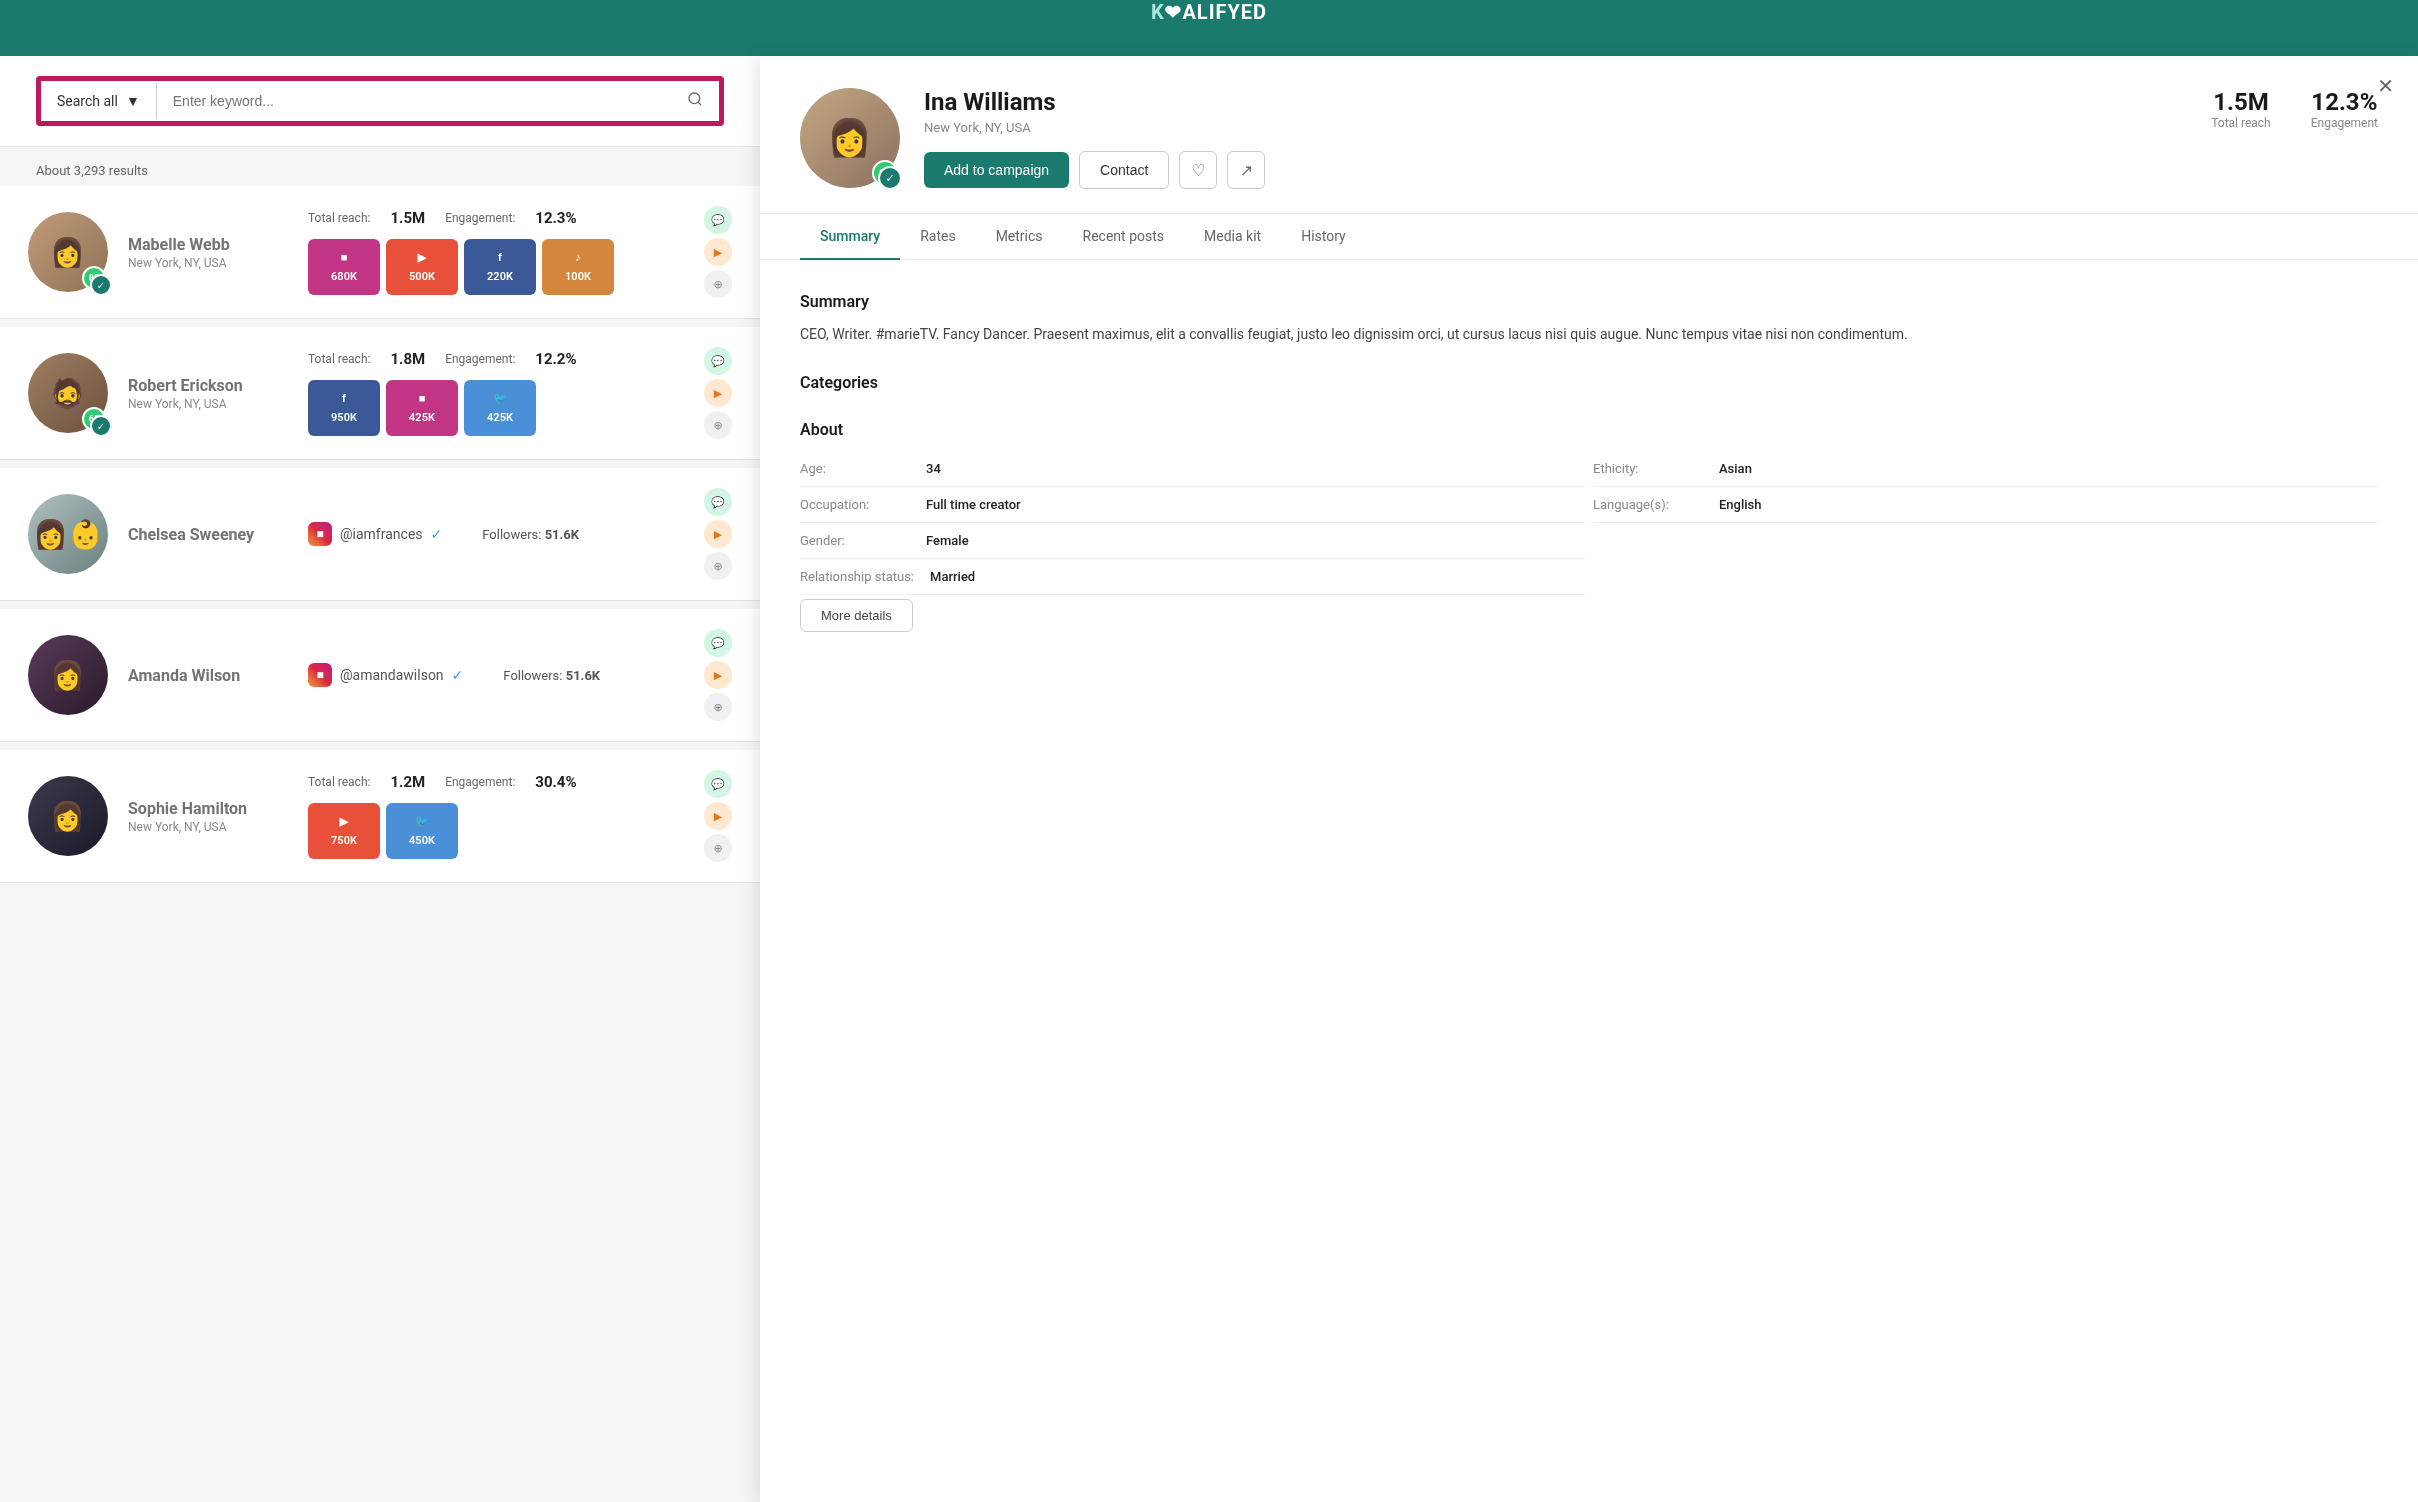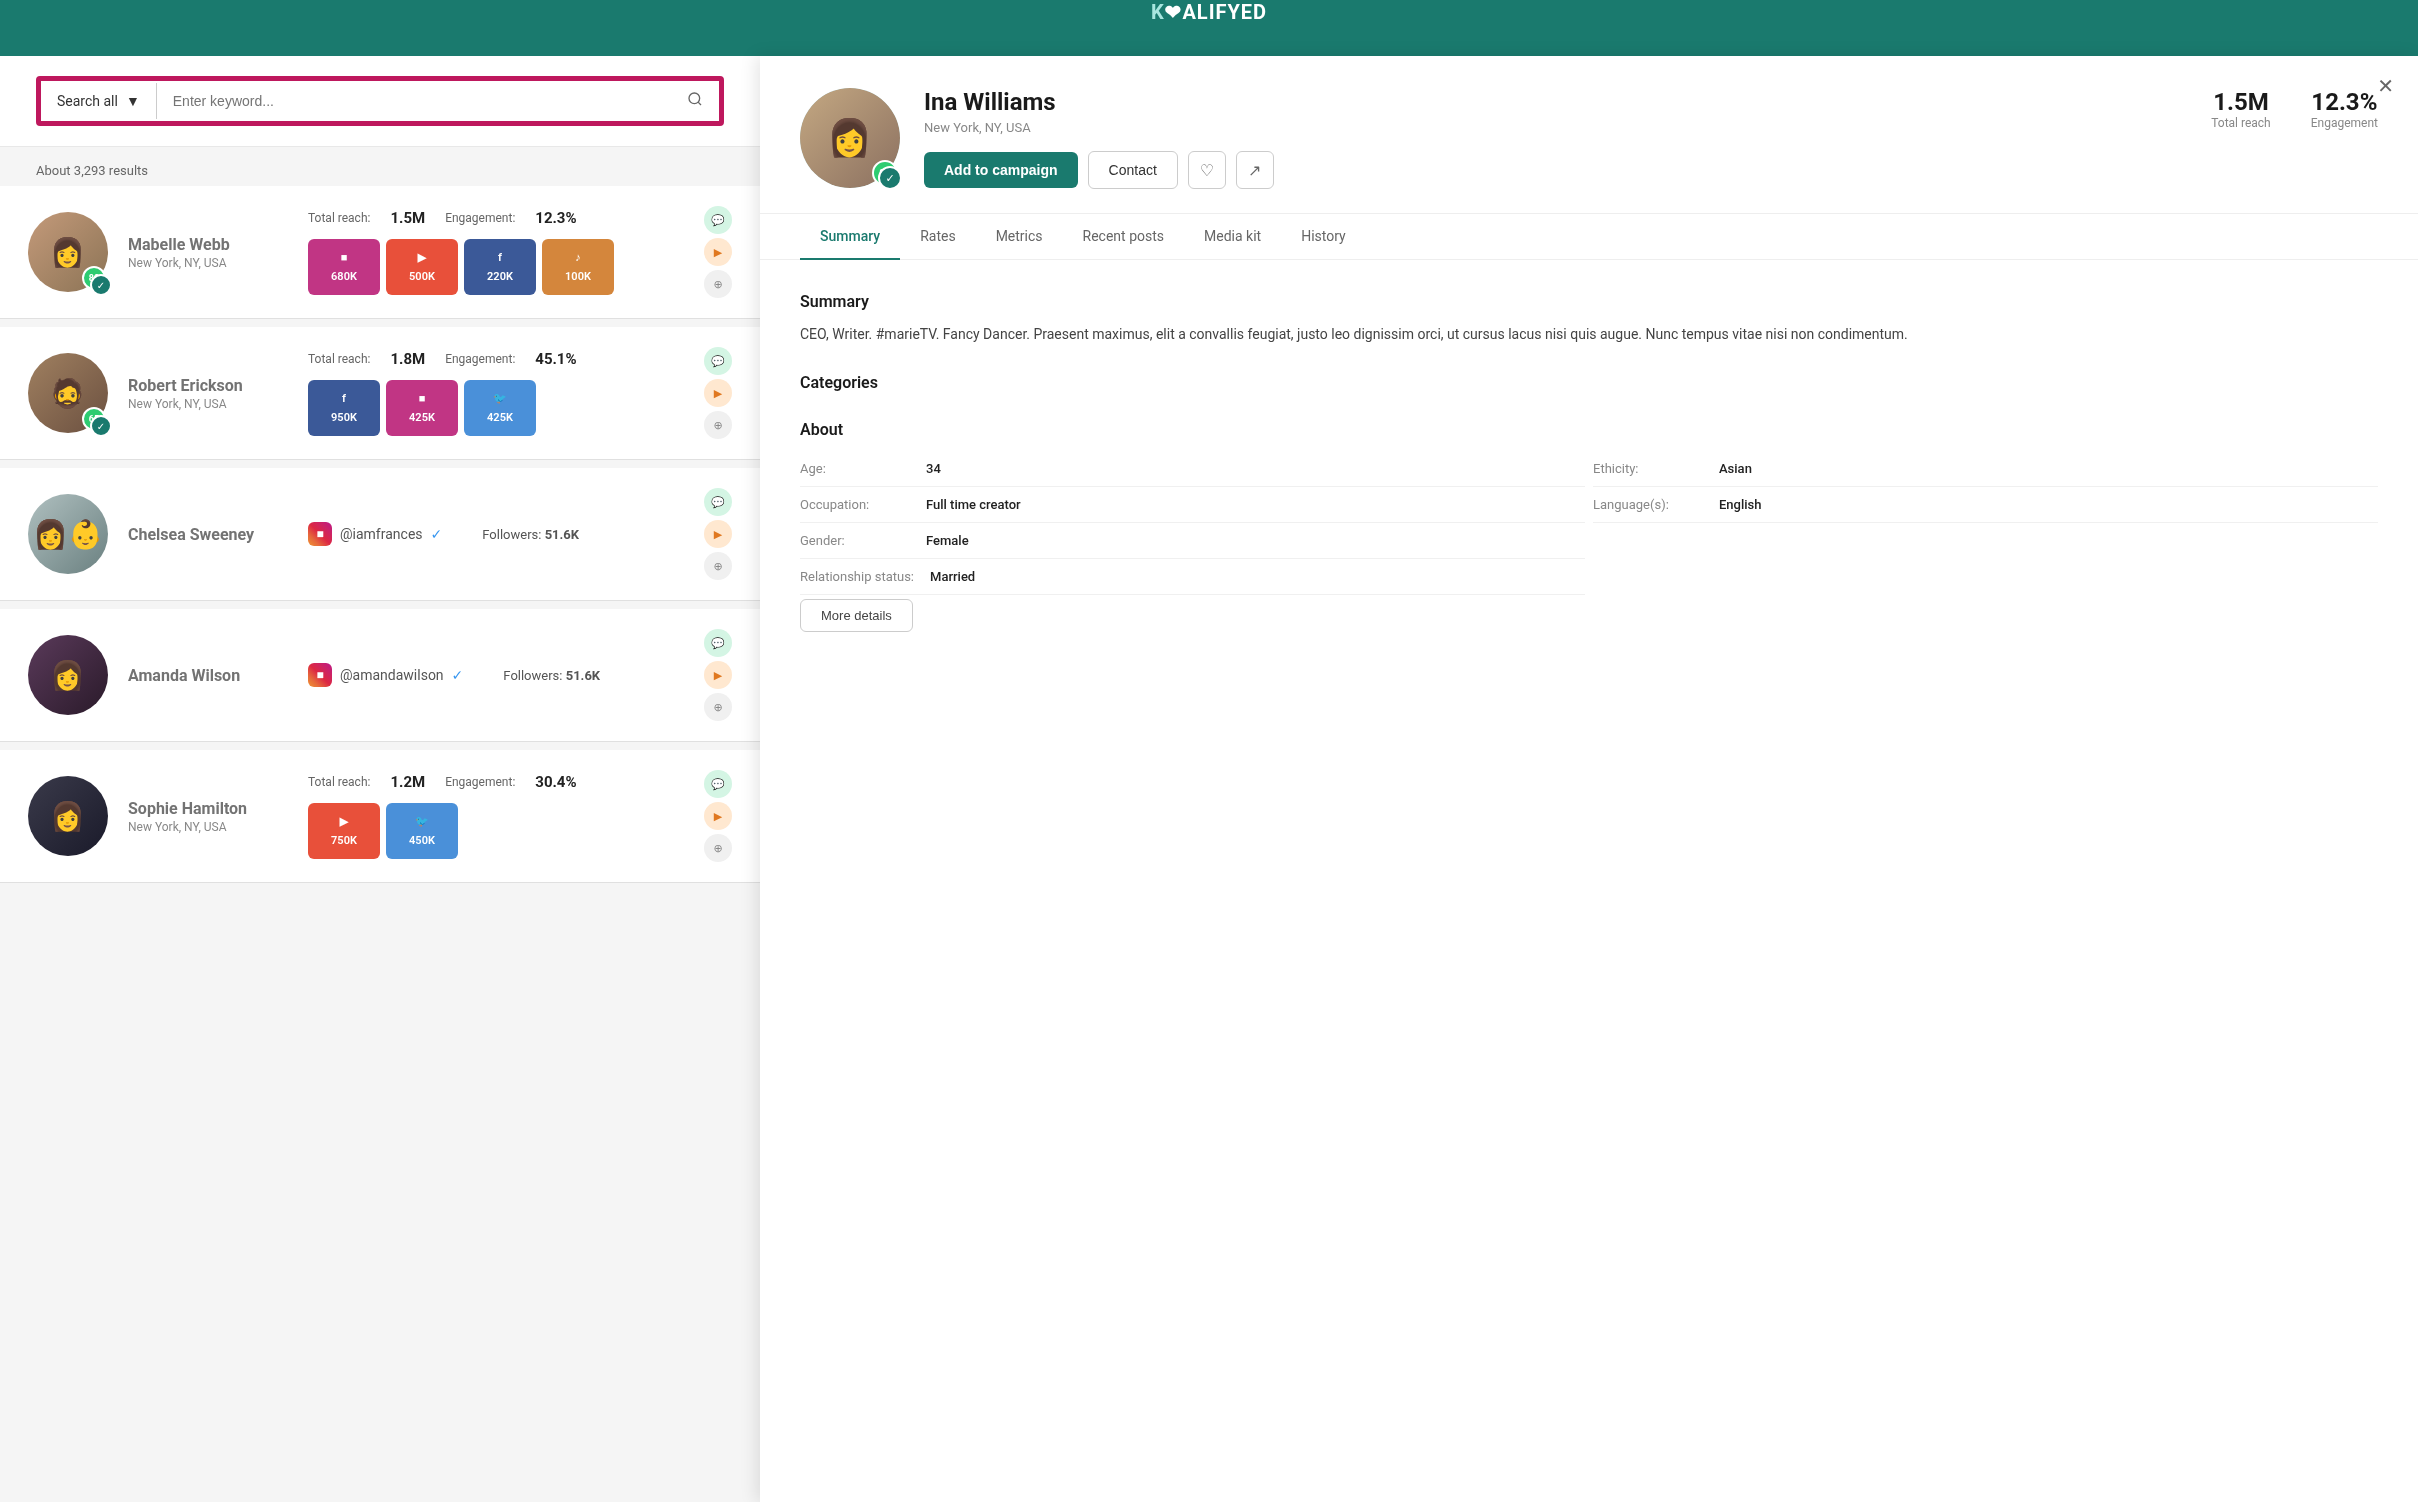--- a/index.html
+++ b/index.html
@@ -329,21 +329,21 @@
       gap: 10px;
       align-items: center;
     }
     .btn-add-campaign {
       background: #1a7a6e;
       color: white;
       border: none;
       border-radius: 6px;
       padding: 10px 20px;
       font-size: 14px;
-      font-weight: 700;
+      font-weight: 400;
       cursor: pointer;
     }
     .btn-contact {
       background: white;
       color: #333;
       border: 1px solid #ccc;
       border-radius: 6px;
       padding: 10px 20px;
       font-size: 14px;
       font-weight: 500;
@@ -625,21 +625,21 @@
       </div>
       <div class="influencer-info">
         <div class="influencer-name">Robert Erickson</div>
         <div class="influencer-location">New York, NY, USA</div>
       </div>
       <div style="flex:1;">
         <div class="card-stats">
           <span class="stat-label">Total reach:</span>
           <span class="stat-value">1.8M</span>
           <span class="stat-label">Engagement:</span>
-          <span class="stat-value">45.1%</span>
+          <span class="stat-value">12.2%</span>
         </div>
         <div class="platform-buttons">
           <div class="platform-btn facebook">
             <span>f</span>
             <span>950K</span>
           </div>
           <div class="platform-btn instagram">
             <span>■</span>
             <span>425K</span>
           </div>

